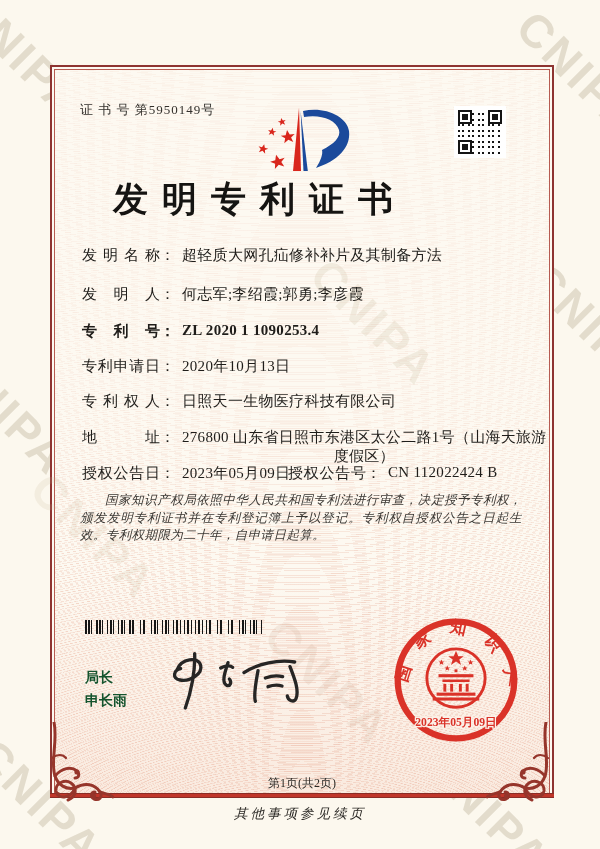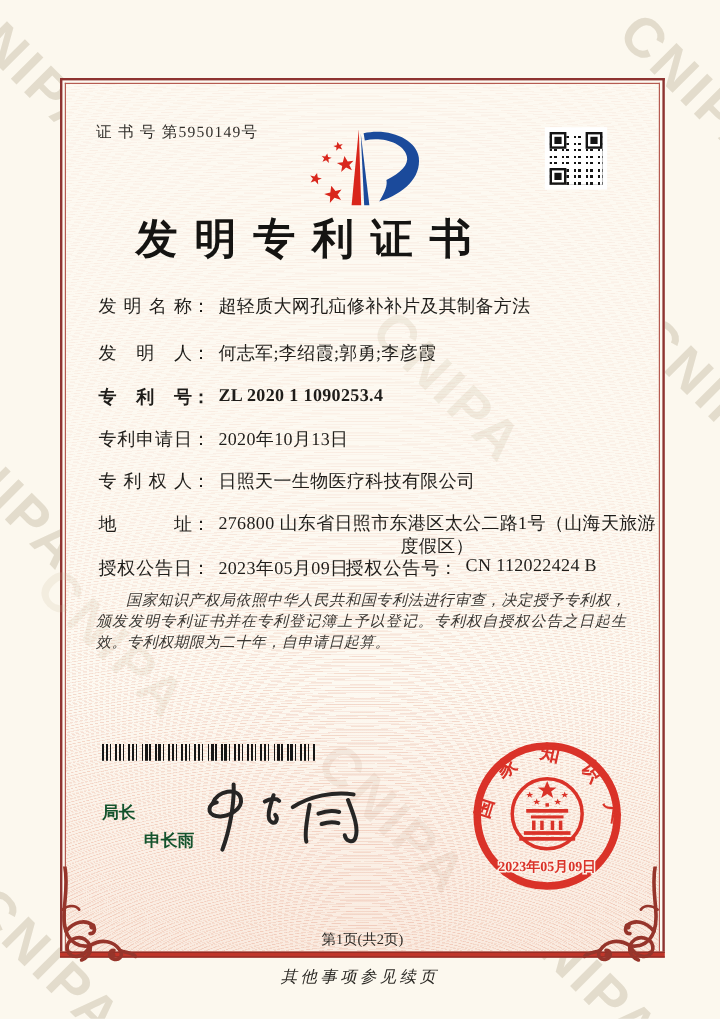--- a/index.html
+++ b/index.html
@@ -114,21 +114,21 @@
     position:absolute;left:85px;top:620px;width:178px;height:14px;z-index:6;
     background-image:
       repeating-linear-gradient(90deg,#161616 0 1.5px,transparent 1.5px 3px,
         #161616 3px 5px,transparent 5px 6.5px,#161616 6.5px 7.5px,transparent 7.5px 11px);
   }
   .signer{
     position:absolute;left:85px;z-index:6;
     font-family:"Liberation Sans","DejaVu Sans",sans-serif;
     font-weight:600;font-size:14px;color:#14532d;
   }
-  .signer.t{top:669px;} .signer.n{top:692px;margin-left:35px;}
+  .signer.t{top:669px;} .signer.n{top:692px;}
   .signature{position:absolute;left:148px;top:632px;z-index:6;}
   
   .seal{position:absolute;left:388px;top:612px;z-index:7;opacity:0.93;}
   .seal text{font-family:"Liberation Serif","DejaVu Serif",serif;font-weight:bold;}
   
   .page-no{
     position:absolute;left:52px;width:500px;top:775px;z-index:6;
     text-align:center;font-size:12px;color:#2c2a26;
   }
   .continuation-note{

